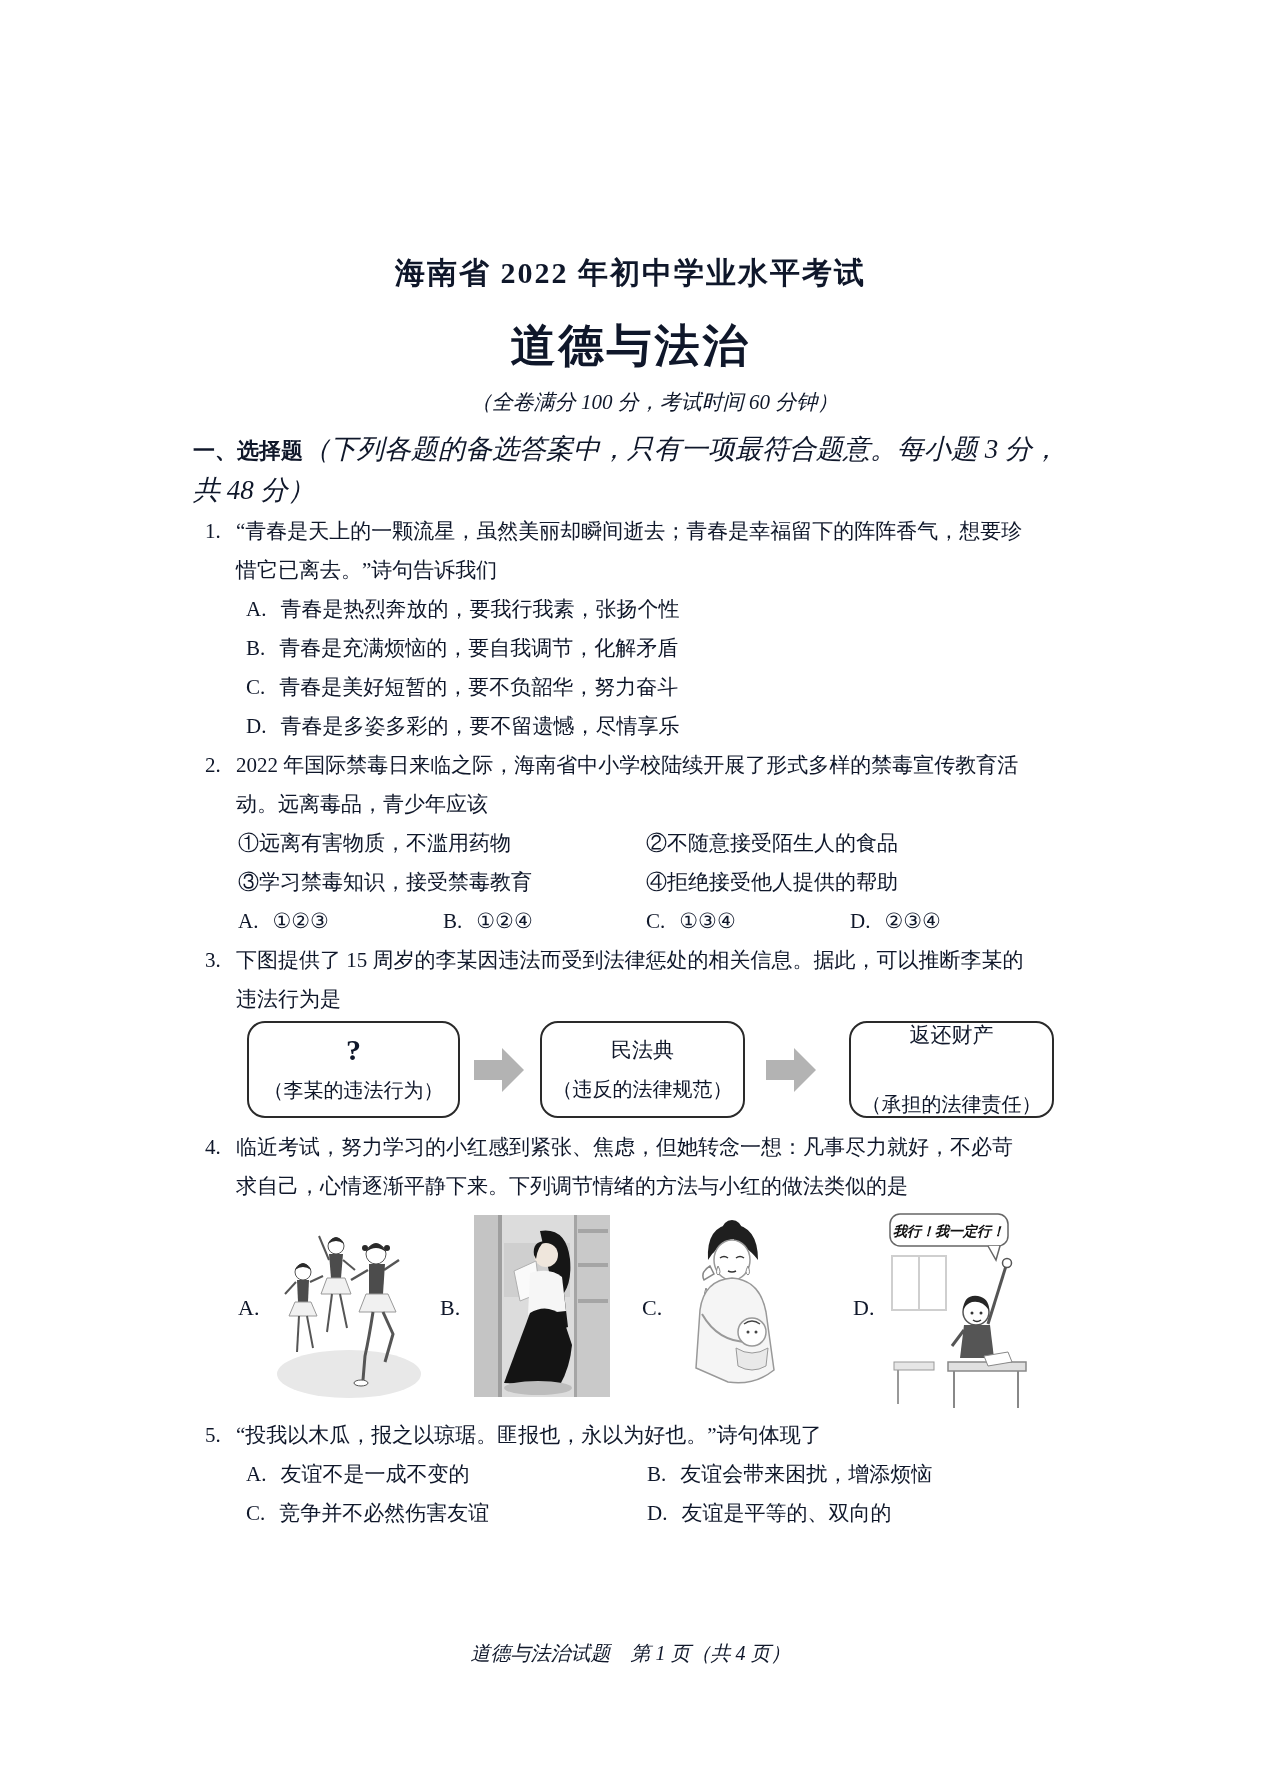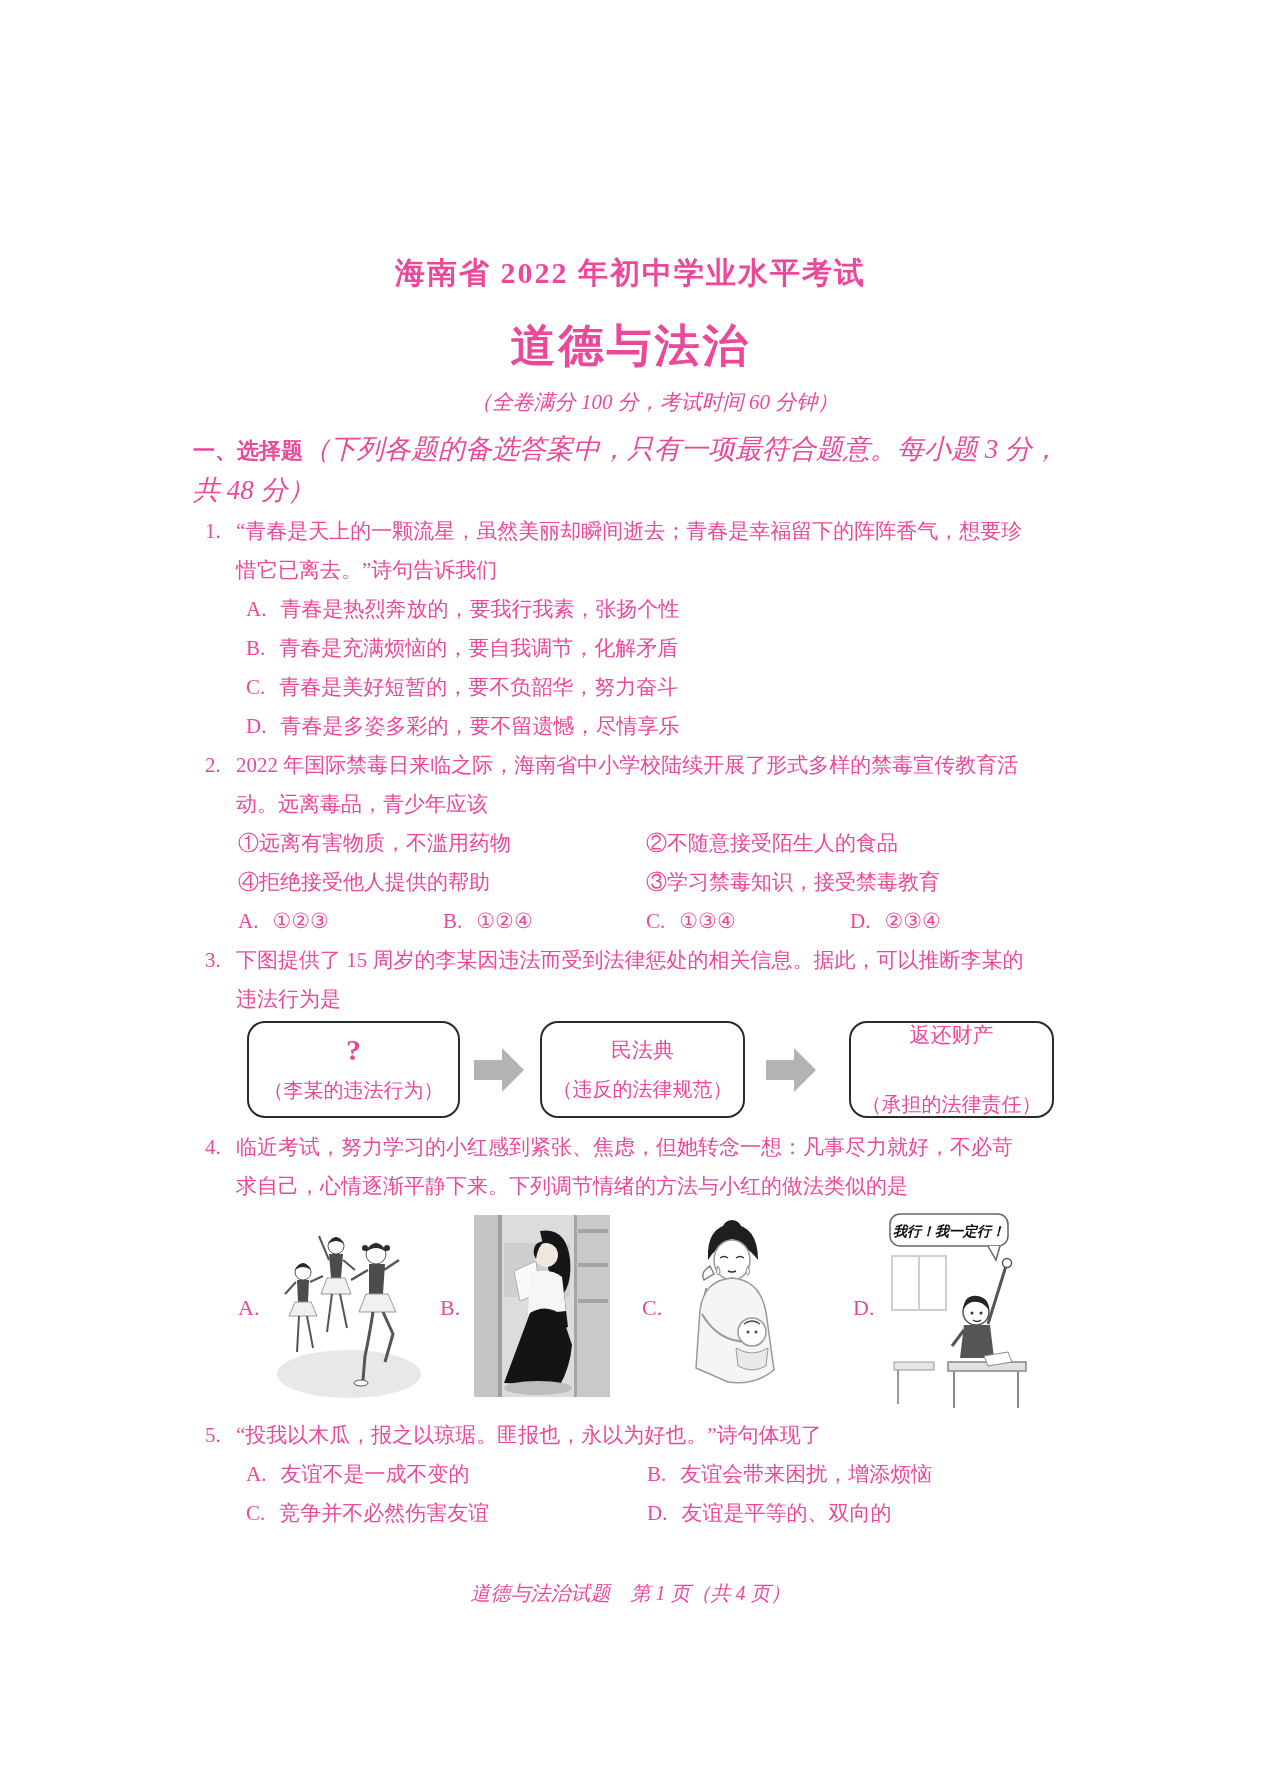--- a/index.html
+++ b/index.html
@@ -2,21 +2,21 @@
 <html><head>
 <meta charset="utf-8">
 <style>
   * { margin:0; padding:0; box-sizing:border-box; }
   html,body { background:#ffffff; }
   .page {
     position:relative;
     width:1261px; height:1784px;
     background:#ffffff;
     font-family:"Liberation Serif","DejaVu Serif",serif;
-    color:#ec4899;
+    color:#0f172a;
     overflow:hidden;
   }
   .exam-title {
     position:absolute; top:253px; left:0; width:100%;
     text-align:center; font-size:30px; font-weight:bold; letter-spacing:2px;
   }
   .subject-title {
     position:absolute; top:316px; left:0; width:100%;
     text-align:center; font-size:45px; font-weight:bold; letter-spacing:3px;
   }
@@ -55,21 +55,21 @@
   .box3 { left:656px; width:205px;justify-content:space-between; }
   .flow-arrow { position:absolute; top:27px; width:50px; height:44px; }
   .arrow1 { left:281px; } .arrow2 { left:573px; }
   
   .img-row { position:relative; height:204px; margin:6px 0 0 -43px; width:933px; }
   .img-label { position:absolute; top:76px; font-size:22px; }
   .pic { position:absolute; top:2px; }
   .lblA { left:45px; } .lblB { left:247px; } .lblC { left:449px; } .lblD { left:660px; }
   .picA { left:80px; }  .picB { left:281px; top:3px; } .picC { left:477px; } .picD { left:695px; top:0; }
   .page-footer {
-    position:absolute; top:1580px; left:0; width:100%;
+    position:absolute; top:1640px; left:0; width:100%;
     text-align:center; font-size:20px; font-style:italic;
   }
 </style>
 </head>
 <body>
 
 <div class="page">
 
   <div class="exam-title">海南省 2022 年初中学业水平考试</div>
   <div class="subject-title">道德与法治</div>
@@ -91,22 +91,22 @@
       <div class="opt-single"><span class="opt-label">D.</span><span>青春是多姿多彩的，要不留遗憾，尽情享乐</span></div>
     </div>
 
     <div class="question">
       <span class="qnum">2.</span>
       <div>2022 年国际禁毒日来临之际，海南省中小学校陆续开展了形式多样的禁毒宣传教育活</div>
       <div>动。远离毒品，青少年应该</div>
       <div class="items-2">
         <div>①远离有害物质，不滥用药物</div>
         <div>②不随意接受陌生人的食品</div>
+        <div>③学习禁毒知识，接受禁毒教育</div>
         <div>④拒绝接受他人提供的帮助</div>
-        <div>③学习禁毒知识，接受禁毒教育</div>
       </div>
       <div class="grid-4">
         <div><span class="opt-label">A.</span><span>①②③</span></div>
         <div><span class="opt-label">B.</span><span>①②④</span></div>
         <div><span class="opt-label">C.</span><span>①③④</span></div>
         <div><span class="opt-label">D.</span><span>②③④</span></div>
       </div>
     </div>
 
     <div class="question">

